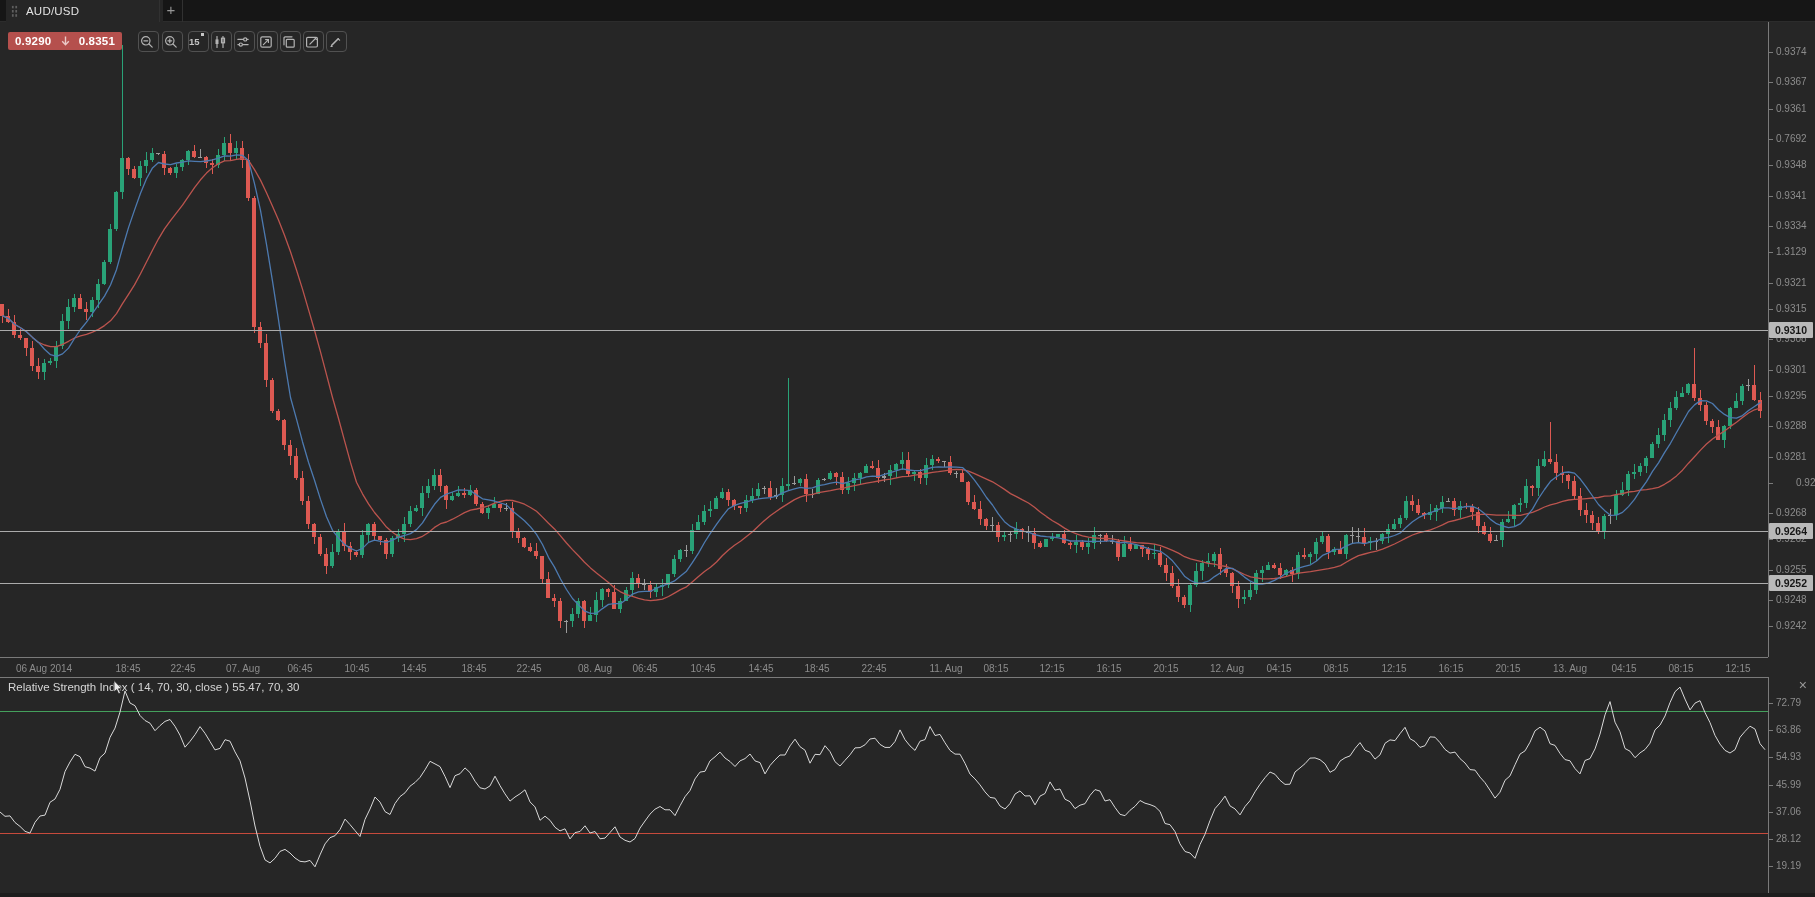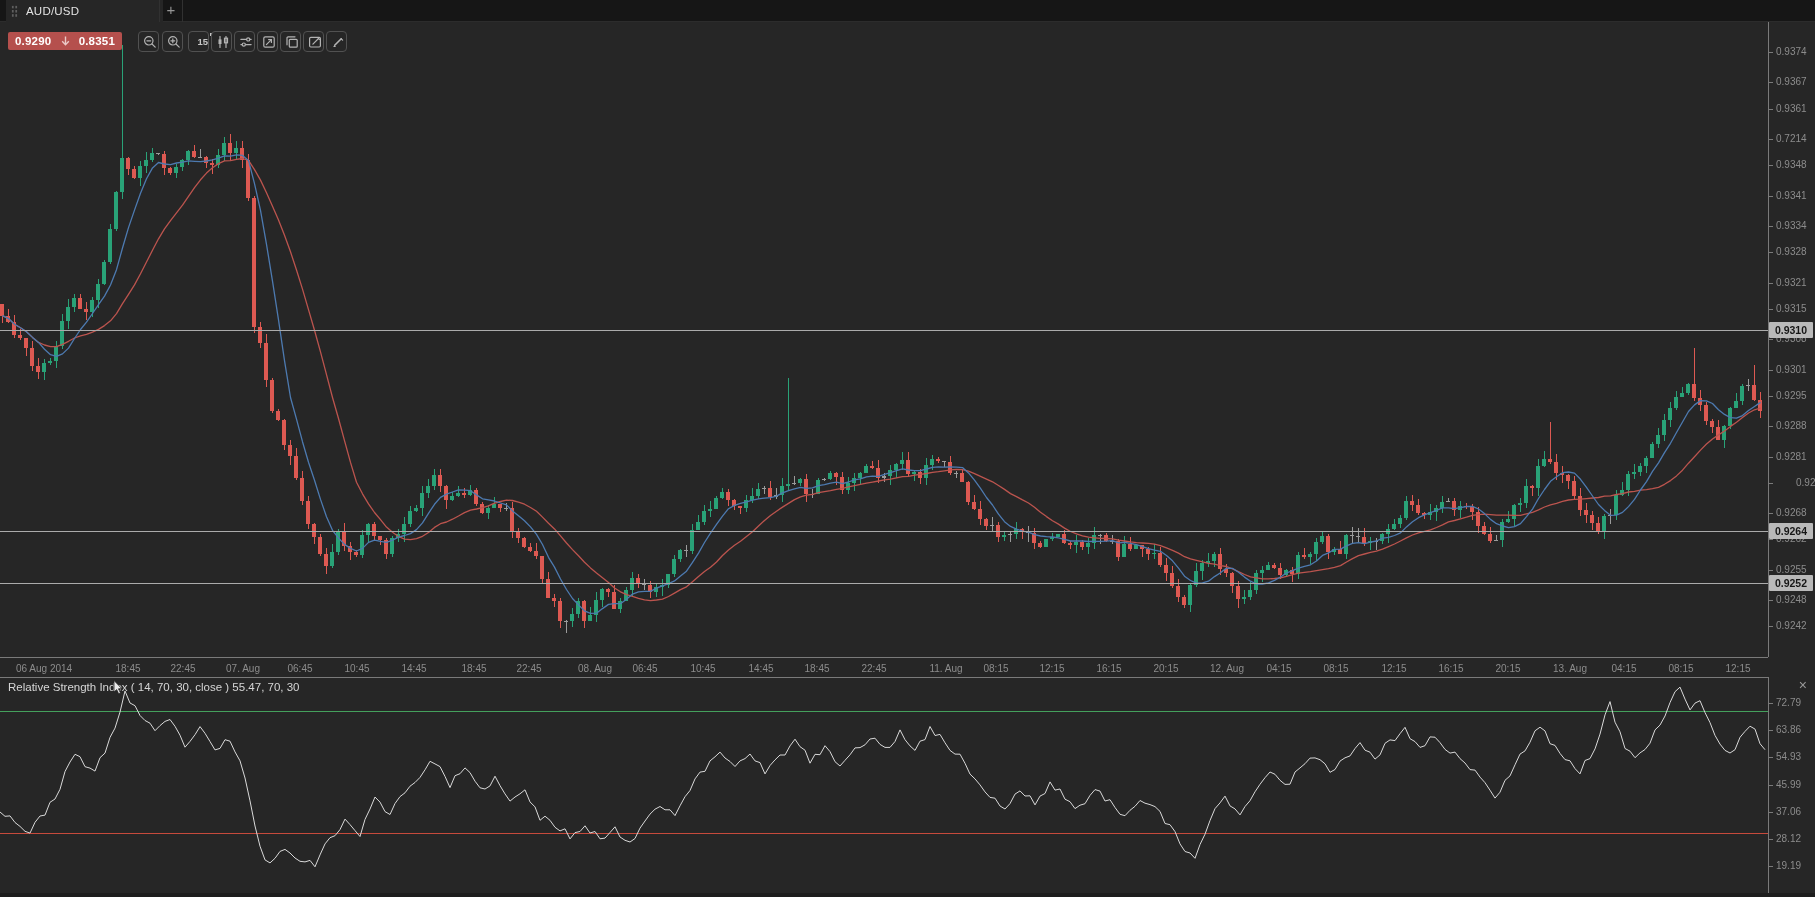--- a/index.html
+++ b/index.html
@@ -18,21 +18,21 @@
   .newtab{position:absolute;left:159px;top:0;width:24px;height:22px;
     border-left:1px solid #313131;border-right:1px solid #313131;box-sizing:border-box;
     color:#969696;font-size:15px;line-height:20px;text-align:center;cursor:pointer}
 
   
   .quote{position:absolute;left:8px;top:32px;width:114px;height:18px;background:#b5504d;
     border-radius:2px;display:flex;align-items:center;justify-content:space-between;
     padding:0 7px;box-sizing:border-box;cursor:pointer;z-index:15}
   .quote span{color:#ffffff;font-size:11.5px;font-weight:700;letter-spacing:.2px}
   .iconbtn{position:absolute;top:31px;width:21px;height:21px;border:1px solid #515151;
-    border-radius:4px;box-sizing:border-box;display:flex;align-items:center;justify-content:flex-end;
+    border-radius:4px;box-sizing:border-box;display:flex;align-items:center;justify-content:flex-start;
     cursor:pointer;z-index:15}
   .tf{color:#c6c6c6;font-size:9.5px;font-weight:700;position:relative;line-height:1}
   .tfmark{position:absolute;right:-4px;top:-3.5px;width:2.5px;height:2.5px;background:#c6c6c6}
 
   
   #main-svg{position:absolute;left:0;top:22px;z-index:1;cursor:crosshair}
 
   
   #price-axis{position:absolute;left:1768px;top:22px;width:47px;height:635px;
     border-left:1px solid #7a7a7a;box-sizing:border-box;cursor:ns-resize;z-index:5}
@@ -747,29 +747,29 @@
     </div>
 
   <div id="price-axis">
       <div class="ptickmark" style="top: 30px;"></div>
       <div class="ptick" style="top: 24px;">0.9374</div>
       <div class="ptickmark" style="top: 60px;"></div>
       <div class="ptick" style="top: 54px;">0.9367</div>
       <div class="ptickmark" style="top: 87px;"></div>
       <div class="ptick" style="top: 81px;">0.9361</div>
       <div class="ptickmark" style="top: 117px;"></div>
-      <div class="ptick" style="top: 111px;">0.7214</div>
+      <div class="ptick" style="top: 111px;">0.7692</div>
       <div class="ptickmark" style="top: 143px;"></div>
       <div class="ptick" style="top: 137px;">0.9348</div>
       <div class="ptickmark" style="top: 174px;"></div>
       <div class="ptick" style="top: 168px;">0.9341</div>
       <div class="ptickmark" style="top: 204px;"></div>
       <div class="ptick" style="top: 198px;">0.9334</div>
       <div class="ptickmark" style="top: 230px;"></div>
-      <div class="ptick" style="top: 224px;">0.9328</div>
+      <div class="ptick" style="top: 224px;">1.3129</div>
       <div class="ptickmark" style="top: 261px;"></div>
       <div class="ptick" style="top: 255px;">0.9321</div>
       <div class="ptickmark" style="top: 287px;"></div>
       <div class="ptick" style="top: 281px;">0.9315</div>
       <div class="ptickmark" style="top: 317px;"></div>
       <div class="ptick" style="top: 311px;">0.9308</div>
       <div class="ptickmark" style="top: 348px;"></div>
       <div class="ptick" style="top: 342px;">0.9301</div>
       <div class="ptickmark" style="top: 374px;"></div>
       <div class="ptick" style="top: 368px;">0.9295</div>

